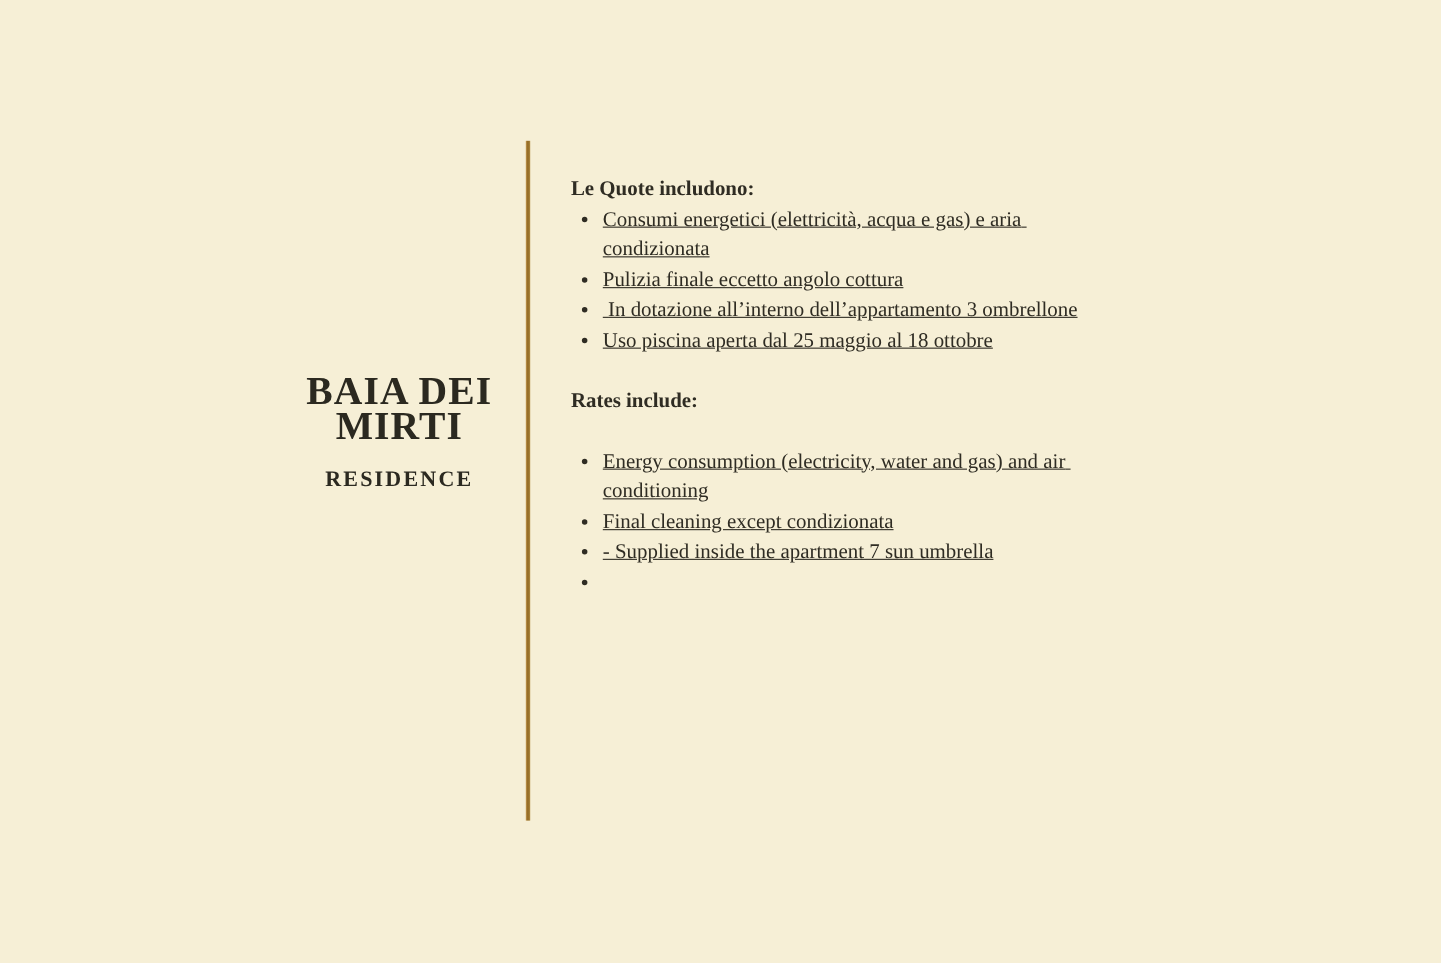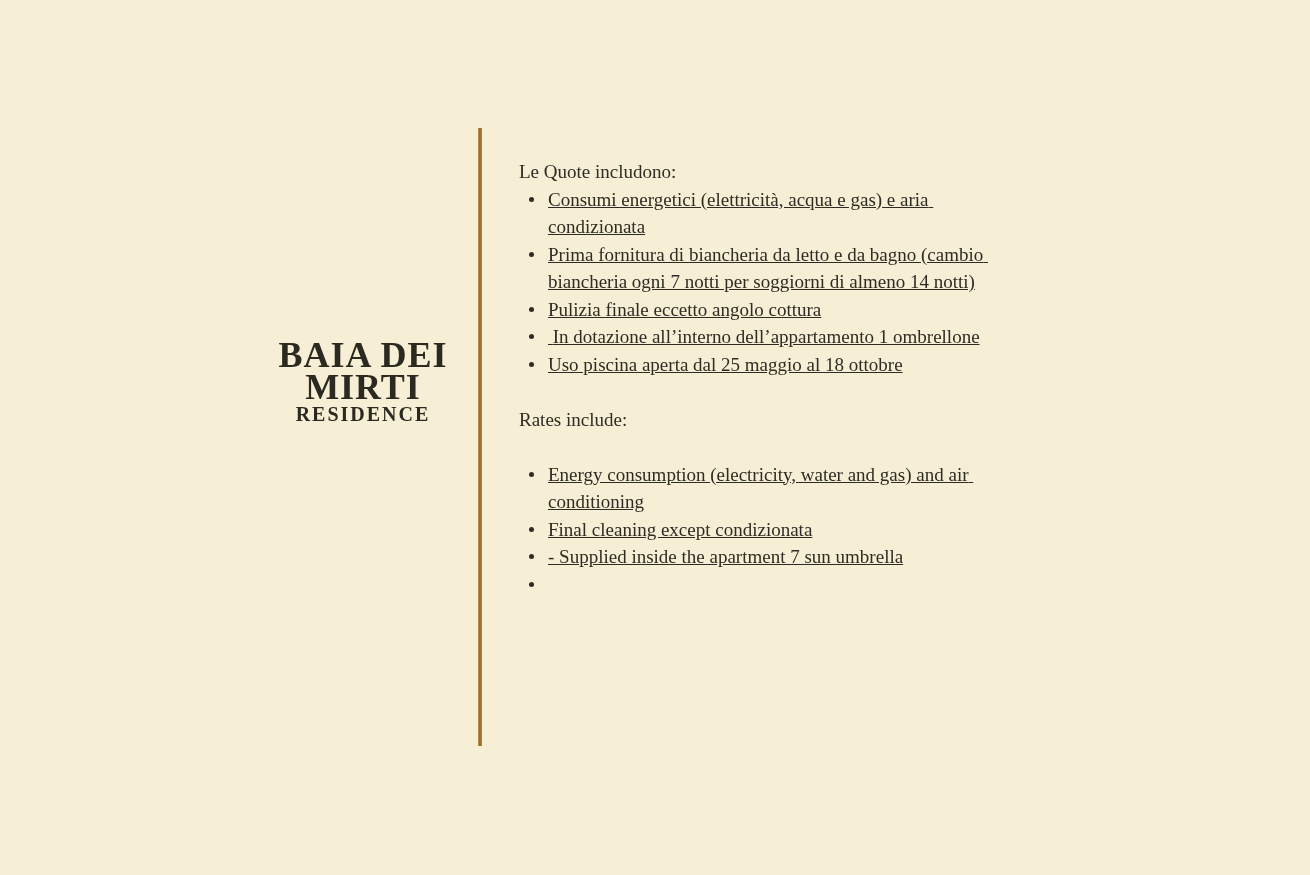--- a/index.html
+++ b/index.html
@@ -23,20 +23,21 @@
     text-align: center;
   }
   .brand-title {
     font-size: 36px;
     font-weight: bold;
     line-height: 32px;
     letter-spacing: 1px;
     color: #2B2920;
   }
   .brand-subtitle {
+    margin-top: 22px;
     font-size: 20px;
     font-weight: bold;
     letter-spacing: 2px;
     color: #2B2920;
   }
 
   
   .divider {
     position: absolute;
     left: 478px;
@@ -49,21 +50,21 @@
   
   .content {
     position: absolute;
     left: 519px;
     top: 158px;
     width: 497px;
     font-size: 19px;
     line-height: 27.5px;
   }
   .section-heading {
-    font-weight: normal;
+    font-weight: bold;
   }
   .bullet-list {
     list-style: none;
     margin: 0;
     padding: 0;
   }
   .bullet-list li {
     position: relative;
     padding-left: 29px;
   }
@@ -97,29 +98,25 @@
 
   <div class="section section-it">
     <div class="section-heading">Le Quote includono:</div>
     <ul class="bullet-list">
       <li>
         <span class="bullet-dot"></span>
         <span class="li-text">Consumi energetici (elettricità, acqua e gas) e aria condizionata</span>
       </li>
       <li>
         <span class="bullet-dot"></span>
-        <span class="li-text">Prima fornitura di biancheria da letto e da bagno (cambio biancheria ogni 7 notti per soggiorni di almeno 14 notti)</span>
-      </li>
-      <li>
-        <span class="bullet-dot"></span>
         <span class="li-text">Pulizia finale eccetto angolo cottura</span>
       </li>
       <li>
         <span class="bullet-dot"></span>
-        <span class="li-text"> In dotazione all’interno dell’appartamento 1 ombrellone</span>
+        <span class="li-text"> In dotazione all’interno dell’appartamento 3 ombrellone</span>
       </li>
       <li>
         <span class="bullet-dot"></span>
         <span class="li-text">Uso piscina aperta dal 25 maggio al 18 ottobre</span>
       </li>
     </ul>
   </div>
 
   <div class="section section-en">
     <div class="section-heading">Rates include:</div>

